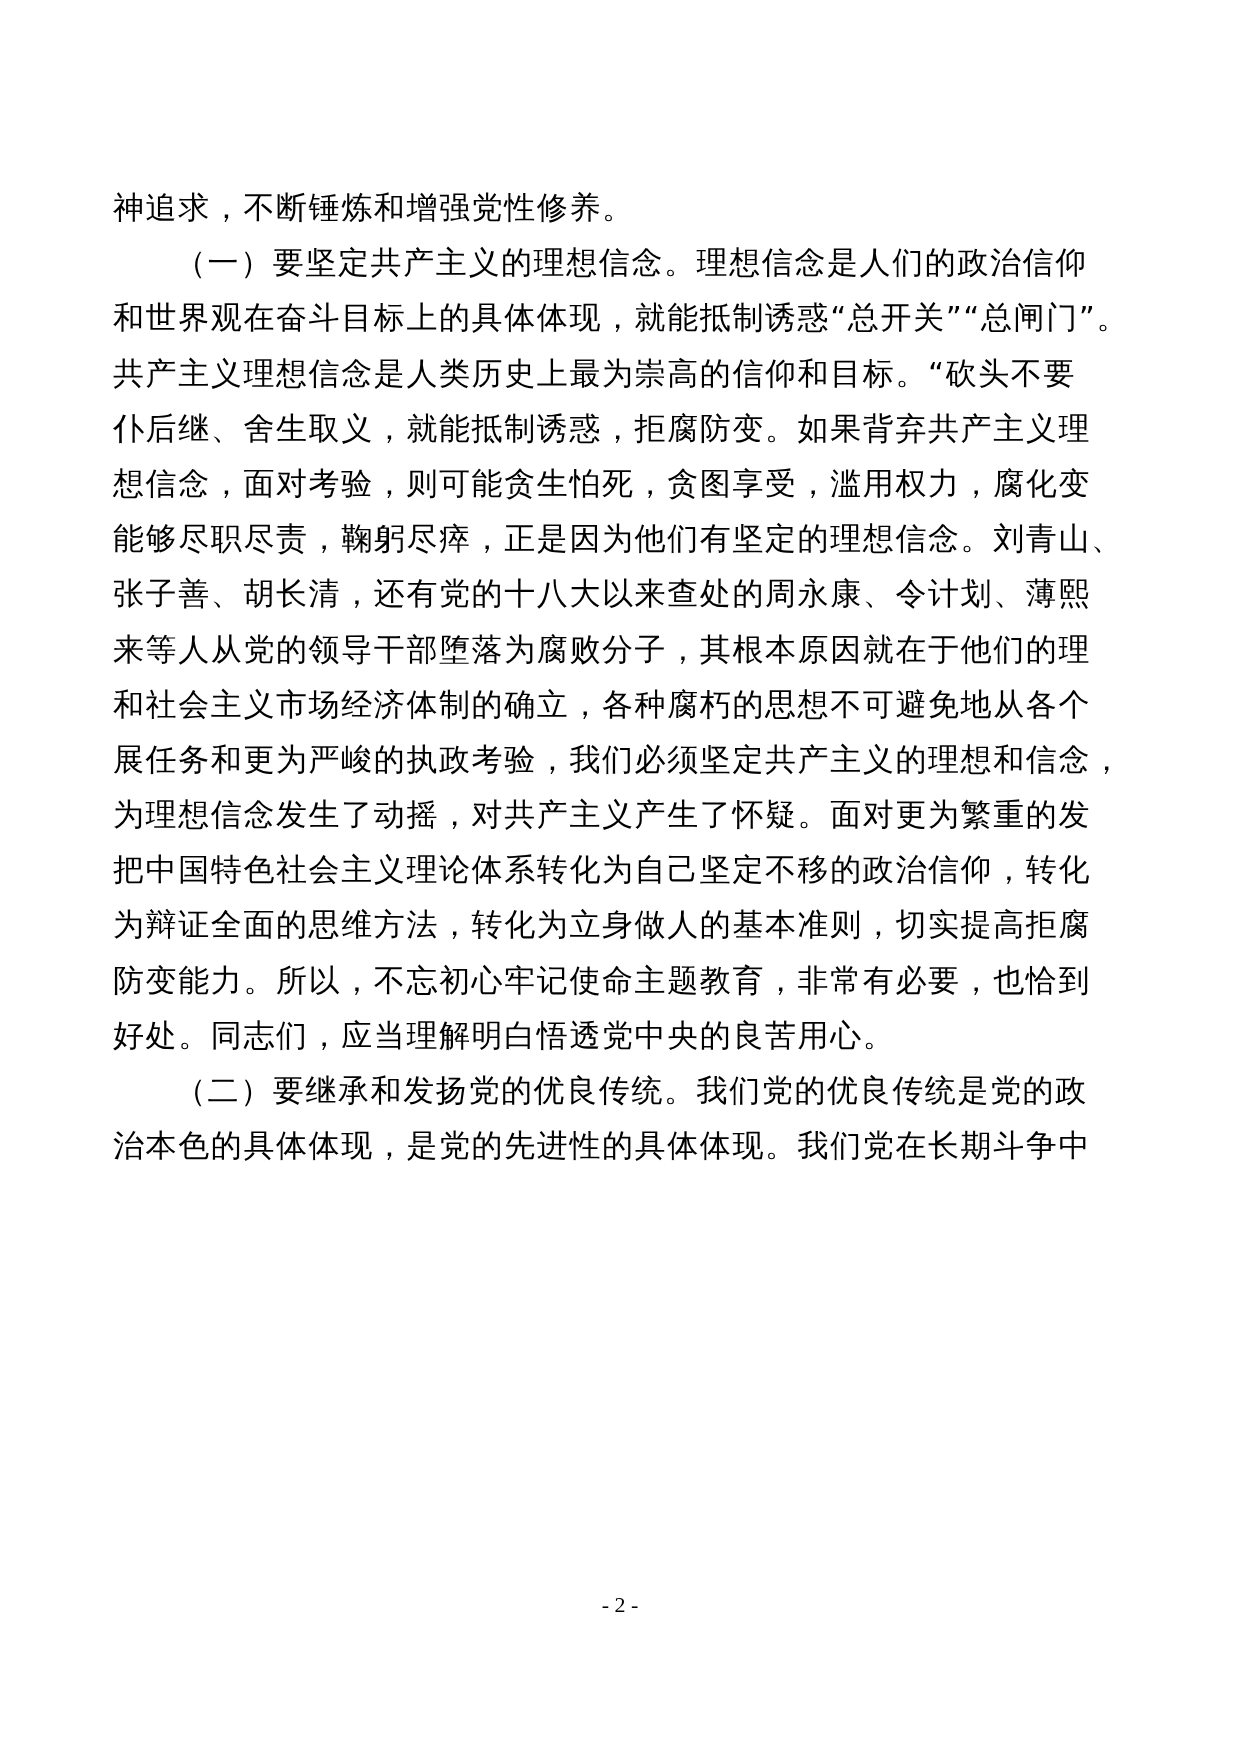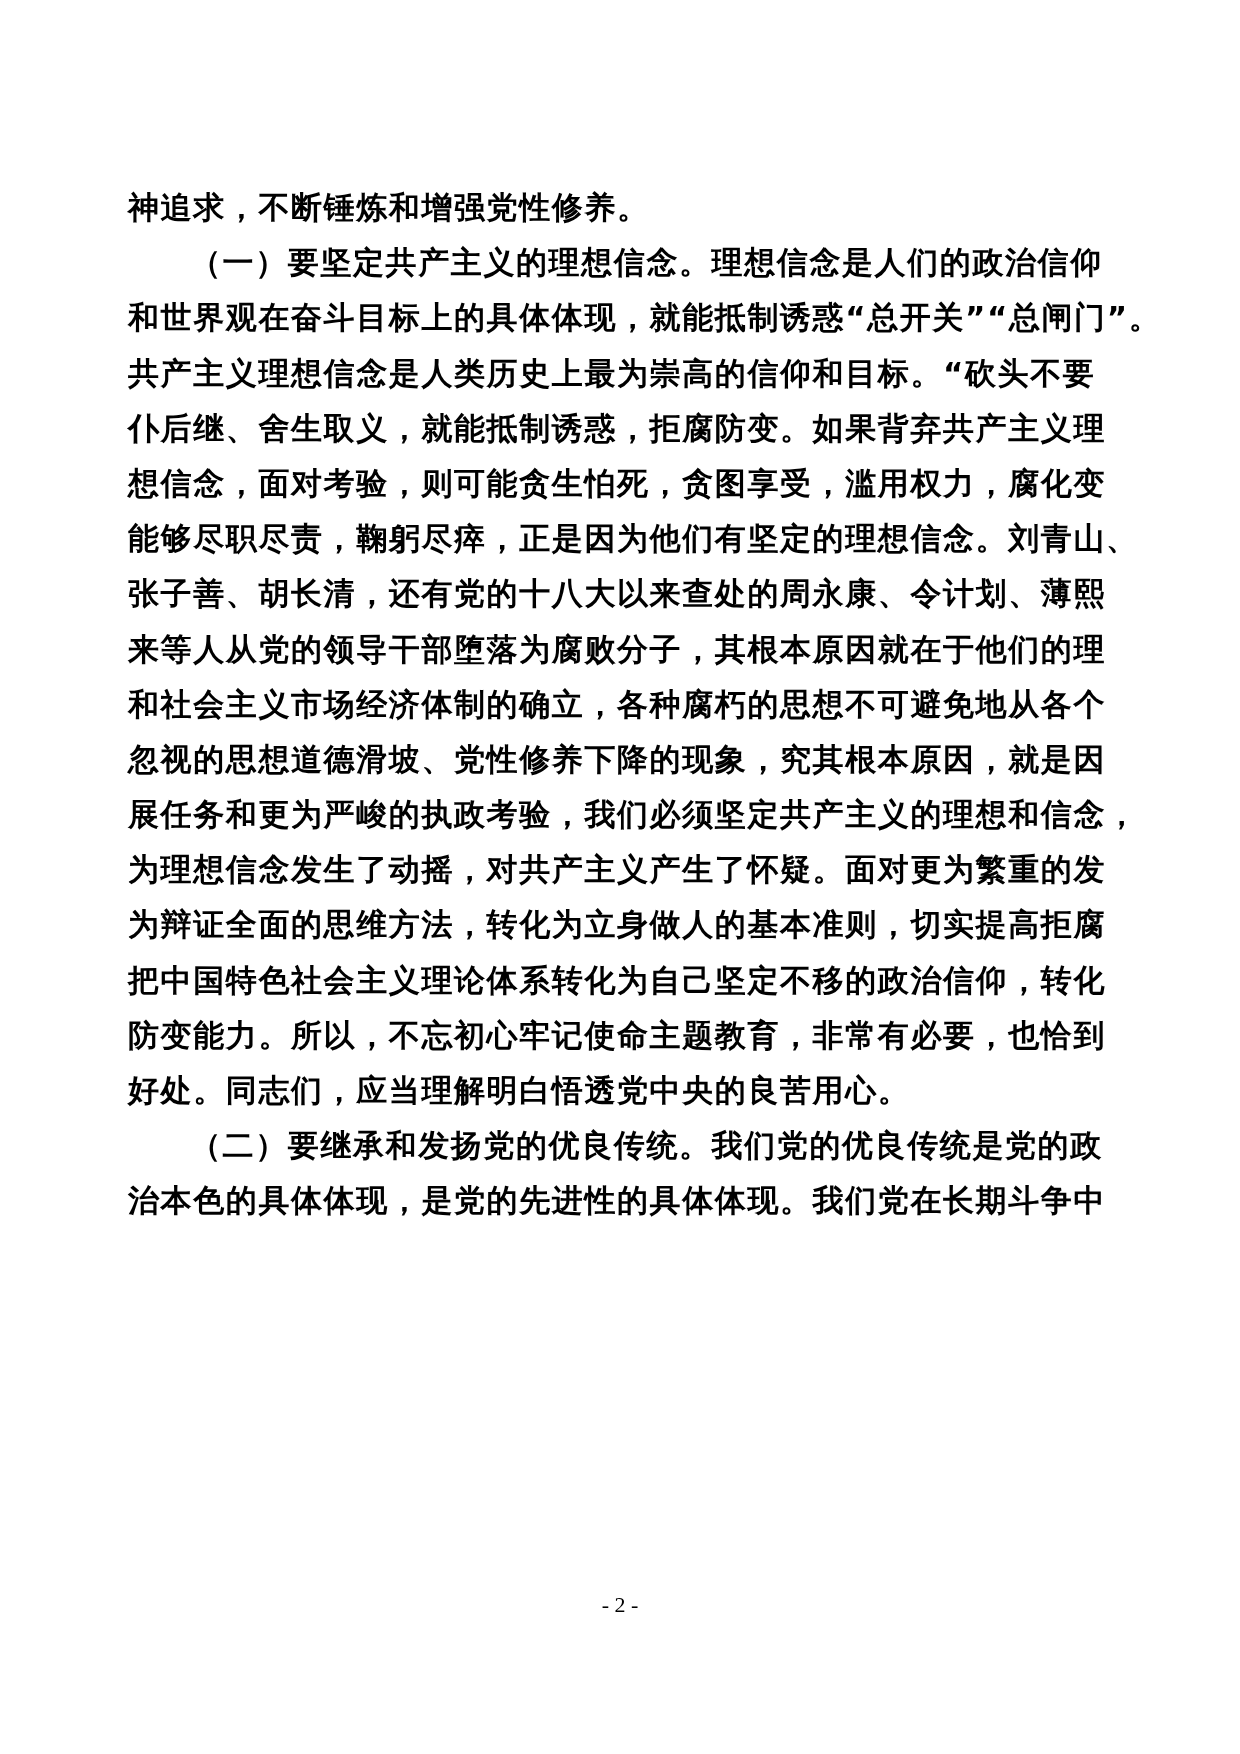--- a/index.html
+++ b/index.html
@@ -18,24 +18,23 @@
     .page {
       position: absolute;
       left: 0;
       top: 0;
       width: 1240px;
       height: 1754px;
       background: #ffffff;
     }
     .body-text {
       position: absolute;
-      left: 128px;
+      left: 113px;
       top: 180px;
       width: 1010px;
-      font-weight: bold;
     }
     .line {
       height: 55.2px;
       line-height: 55.2px;
       font-size: 31px;
       white-space: nowrap;
       letter-spacing: 1.6px;
     }
     .indent {
       padding-left: 62px;
@@ -59,24 +58,23 @@
     <div class="line">神追求，不断锤炼和增强党性修养。</div>
     <div class="line indent">（一）要坚定共产主义的理想信念。理想信念是人们的政治信仰</div>
     <div class="line">和世界观在奋斗目标上的具体体现，就能抵制诱惑“总开关”“总闸门”。</div>
     <div class="line">共产主义理想信念是人类历史上最为崇高的信仰和目标。“砍头不要</div>
     <div class="line">仆后继、舍生取义，就能抵制诱惑，拒腐防变。如果背弃共产主义理</div>
     <div class="line">想信念，面对考验，则可能贪生怕死，贪图享受，滥用权力，腐化变</div>
     <div class="line">能够尽职尽责，鞠躬尽瘁，正是因为他们有坚定的理想信念。刘青山、</div>
     <div class="line">张子善、胡长清，还有党的十八大以来查处的周永康、令计划、薄熙</div>
     <div class="line">来等人从党的领导干部堕落为腐败分子，其根本原因就在于他们的理</div>
     <div class="line">和社会主义市场经济体制的确立，各种腐朽的思想不可避免地从各个</div>
-    <div class="line">忽视的思想道德滑坡、党性修养下降的现象，究其根本原因，就是因</div>
     <div class="line">展任务和更为严峻的执政考验，我们必须坚定共产主义的理想和信念，</div>
     <div class="line">为理想信念发生了动摇，对共产主义产生了怀疑。面对更为繁重的发</div>
+    <div class="line">把中国特色社会主义理论体系转化为自己坚定不移的政治信仰，转化</div>
     <div class="line">为辩证全面的思维方法，转化为立身做人的基本准则，切实提高拒腐</div>
-    <div class="line">把中国特色社会主义理论体系转化为自己坚定不移的政治信仰，转化</div>
     <div class="line">防变能力。所以，不忘初心牢记使命主题教育，非常有必要，也恰到</div>
     <div class="line">好处。同志们，应当理解明白悟透党中央的良苦用心。</div>
     <div class="line indent">（二）要继承和发扬党的优良传统。我们党的优良传统是党的政</div>
     <div class="line">治本色的具体体现，是党的先进性的具体体现。我们党在长期斗争中</div>
   </div>
   <div class="page-number">- 2 -</div>
 </div>
 
 </body></html>

